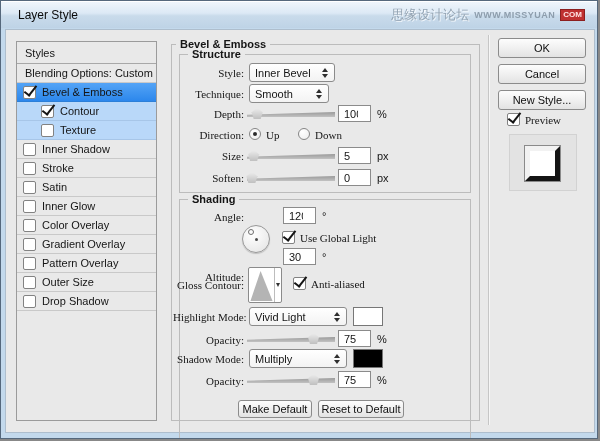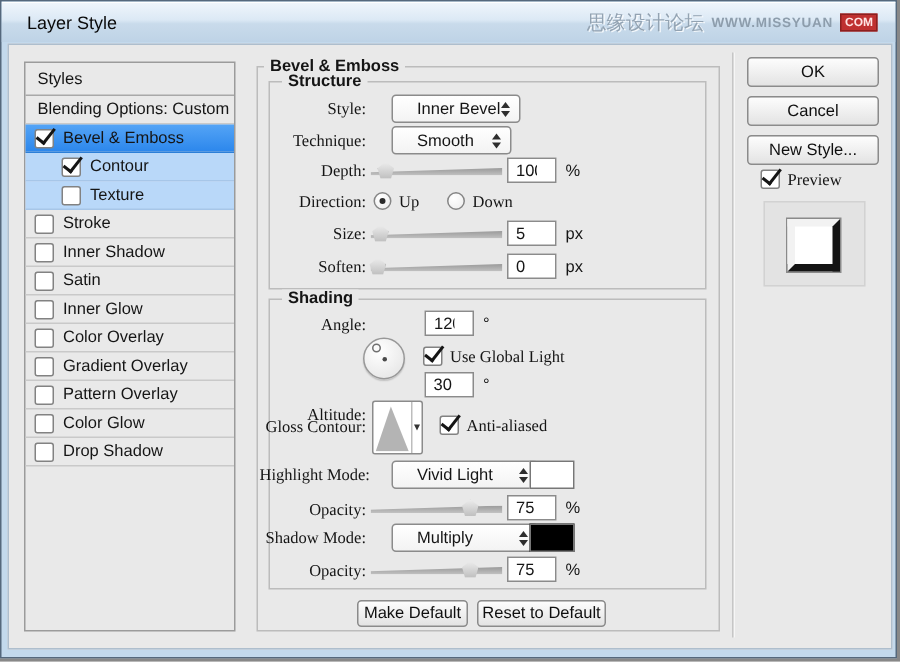--- a/index.html
+++ b/index.html
@@ -49,21 +49,21 @@
   .radio{position:absolute;width:12px;height:12px;border:1px solid #868686;border-radius:50%;background:radial-gradient(circle at 35% 30%,#ffffff,#ececec);}
   .radio.sel::after{content:"";position:absolute;left:3px;top:3px;width:4px;height:4px;border-radius:50%;background:#2b2b2b;}
   
   .gb{position:absolute;border:1px solid #bcbcbc;}
   .gb-label{position:absolute;top:-7px;background:#e9e9e9;padding:0 4px;font-weight:bold;white-space:nowrap;}
   
   .lbl{position:absolute;white-space:nowrap;font-family:Liberation Serif, serif;}
   .rlbl{left:172px;width:71px;text-align:right;}
   .combo{
     position:absolute;height:19px;background:linear-gradient(#ffffff,#f3f3f3);
-    border:1px solid #8b8b8b;border-radius:3px;padding:3px 16px 0 16px;white-space:nowrap;overflow:hidden;margin-left:12px;
+    border:1px solid #8b8b8b;border-radius:3px;padding:3px 16px 0 5px;white-space:nowrap;overflow:hidden;
   }
   .combo-arrows{position:absolute;right:5px;top:0;width:7px;height:100%;}
   .combo-arrows::before{content:"";position:absolute;left:0;top:4px;border-left:3.5px solid transparent;border-right:3.5px solid transparent;border-bottom:4px solid #2e2e2e;}
   .combo-arrows::after{content:"";position:absolute;left:0;top:10px;border-left:3.5px solid transparent;border-right:3.5px solid transparent;border-top:4px solid #2e2e2e;}
   .vbox{
     position:absolute;width:33px;height:17px;background:#fff;border:1px solid #8b8b8b;
     font-family:"Liberation Sans",sans-serif;font-size:11px;color:#151515;padding:0 12px 0 5px;
   }
   .slider{position:absolute;width:88px;height:13px;}
   .track{position:absolute;left:0;top:5px;width:100%;height:5px;background:linear-gradient(#9a9a9a,#c2c2c2);clip-path:polygon(0 55%,100% 0,100% 100%,0 100%);filter:drop-shadow(0 1px 0 #f2f2f2);}
@@ -122,49 +122,49 @@
     <div class="sb-row hl sub">
       <span class="checkbox checked"></span>
       <span class="sb-label">Contour</span>
     </div>
     <div class="sb-row hl sub">
       <span class="checkbox"></span>
       <span class="sb-label">Texture</span>
     </div>
     <div class="sb-row">
       <span class="checkbox"></span>
+      <span class="sb-label">Inner Shadow</span>
+    </div>
+    <div class="sb-row">
+      <span class="checkbox"></span>
       <span class="sb-label">Stroke</span>
     </div>
     <div class="sb-row">
       <span class="checkbox"></span>
-      <span class="sb-label">Inner Shadow</span>
-    </div>
-    <div class="sb-row">
-      <span class="checkbox"></span>
       <span class="sb-label">Satin</span>
     </div>
     <div class="sb-row">
       <span class="checkbox"></span>
       <span class="sb-label">Inner Glow</span>
     </div>
     <div class="sb-row">
       <span class="checkbox"></span>
       <span class="sb-label">Color Overlay</span>
     </div>
     <div class="sb-row">
       <span class="checkbox"></span>
       <span class="sb-label">Gradient Overlay</span>
     </div>
     <div class="sb-row">
       <span class="checkbox"></span>
       <span class="sb-label">Pattern Overlay</span>
     </div>
     <div class="sb-row">
       <span class="checkbox"></span>
-      <span class="sb-label">Color Glow</span>
+      <span class="sb-label">Outer Size</span>
     </div>
     <div class="sb-row">
       <span class="checkbox"></span>
       <span class="sb-label">Drop Shadow</span>
     </div>
   </div>
 
   <div class="gb" style="left:170px;top:43px;width:309px;height:377px;">
     <span class="gb-label" style="left:4px;">Bevel &amp; Emboss</span>
   </div>
@@ -208,21 +208,21 @@
   <span class="unit" style="left:376px;top:149px;">px</span>
 
   <span class="lbl rlbl" style="top:171px;">Soften:</span>
   <div class="slider" style="left:246px;top:170px;">
     <span class="track"></span>
     <span class="thumb" style="left:5%;"></span>
   </div>
   <input class="vbox" style="left: 337px; top: 168px;" value="0">
   <span class="unit" style="left:376px;top:171px;">px</span>
 
-  <div class="gb" style="left:178px;top:198px;width:292px;height:194px;">
+  <div class="gb" style="left:178px;top:198px;width:292px;height:243px;">
     <span class="gb-label" style="left:8px;">Shading</span>
   </div>
 
   <span class="lbl rlbl" style="top:210px;">Angle:</span>
   <input class="vbox" style="left: 282px; top: 206px;" value="120">
   <span class="unit" style="left:321px;top:209px;">°</span>
 
   <div class="dial">
     <span class="dial-ind"></span>
     <span class="dial-center"></span>

